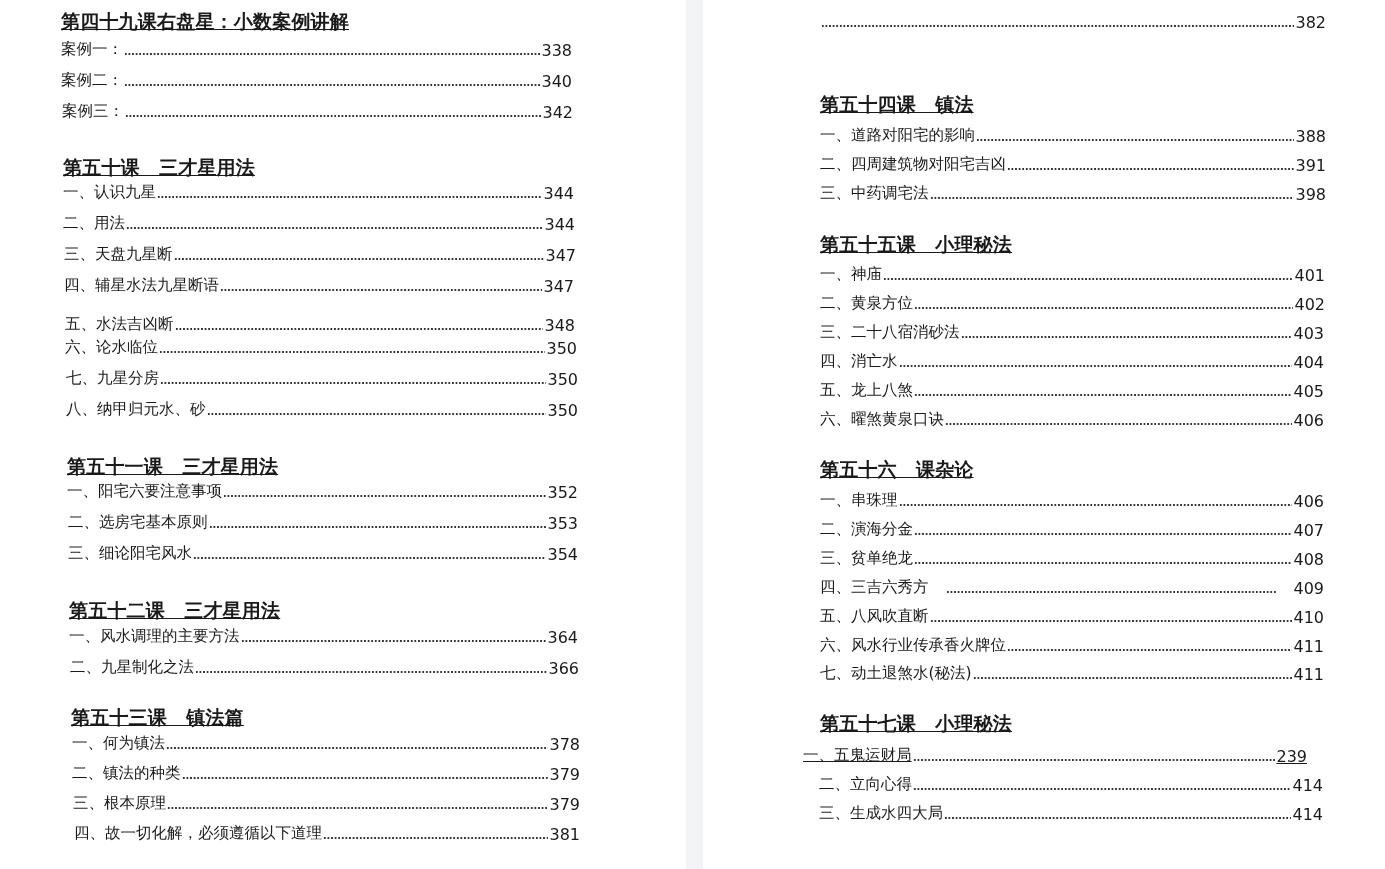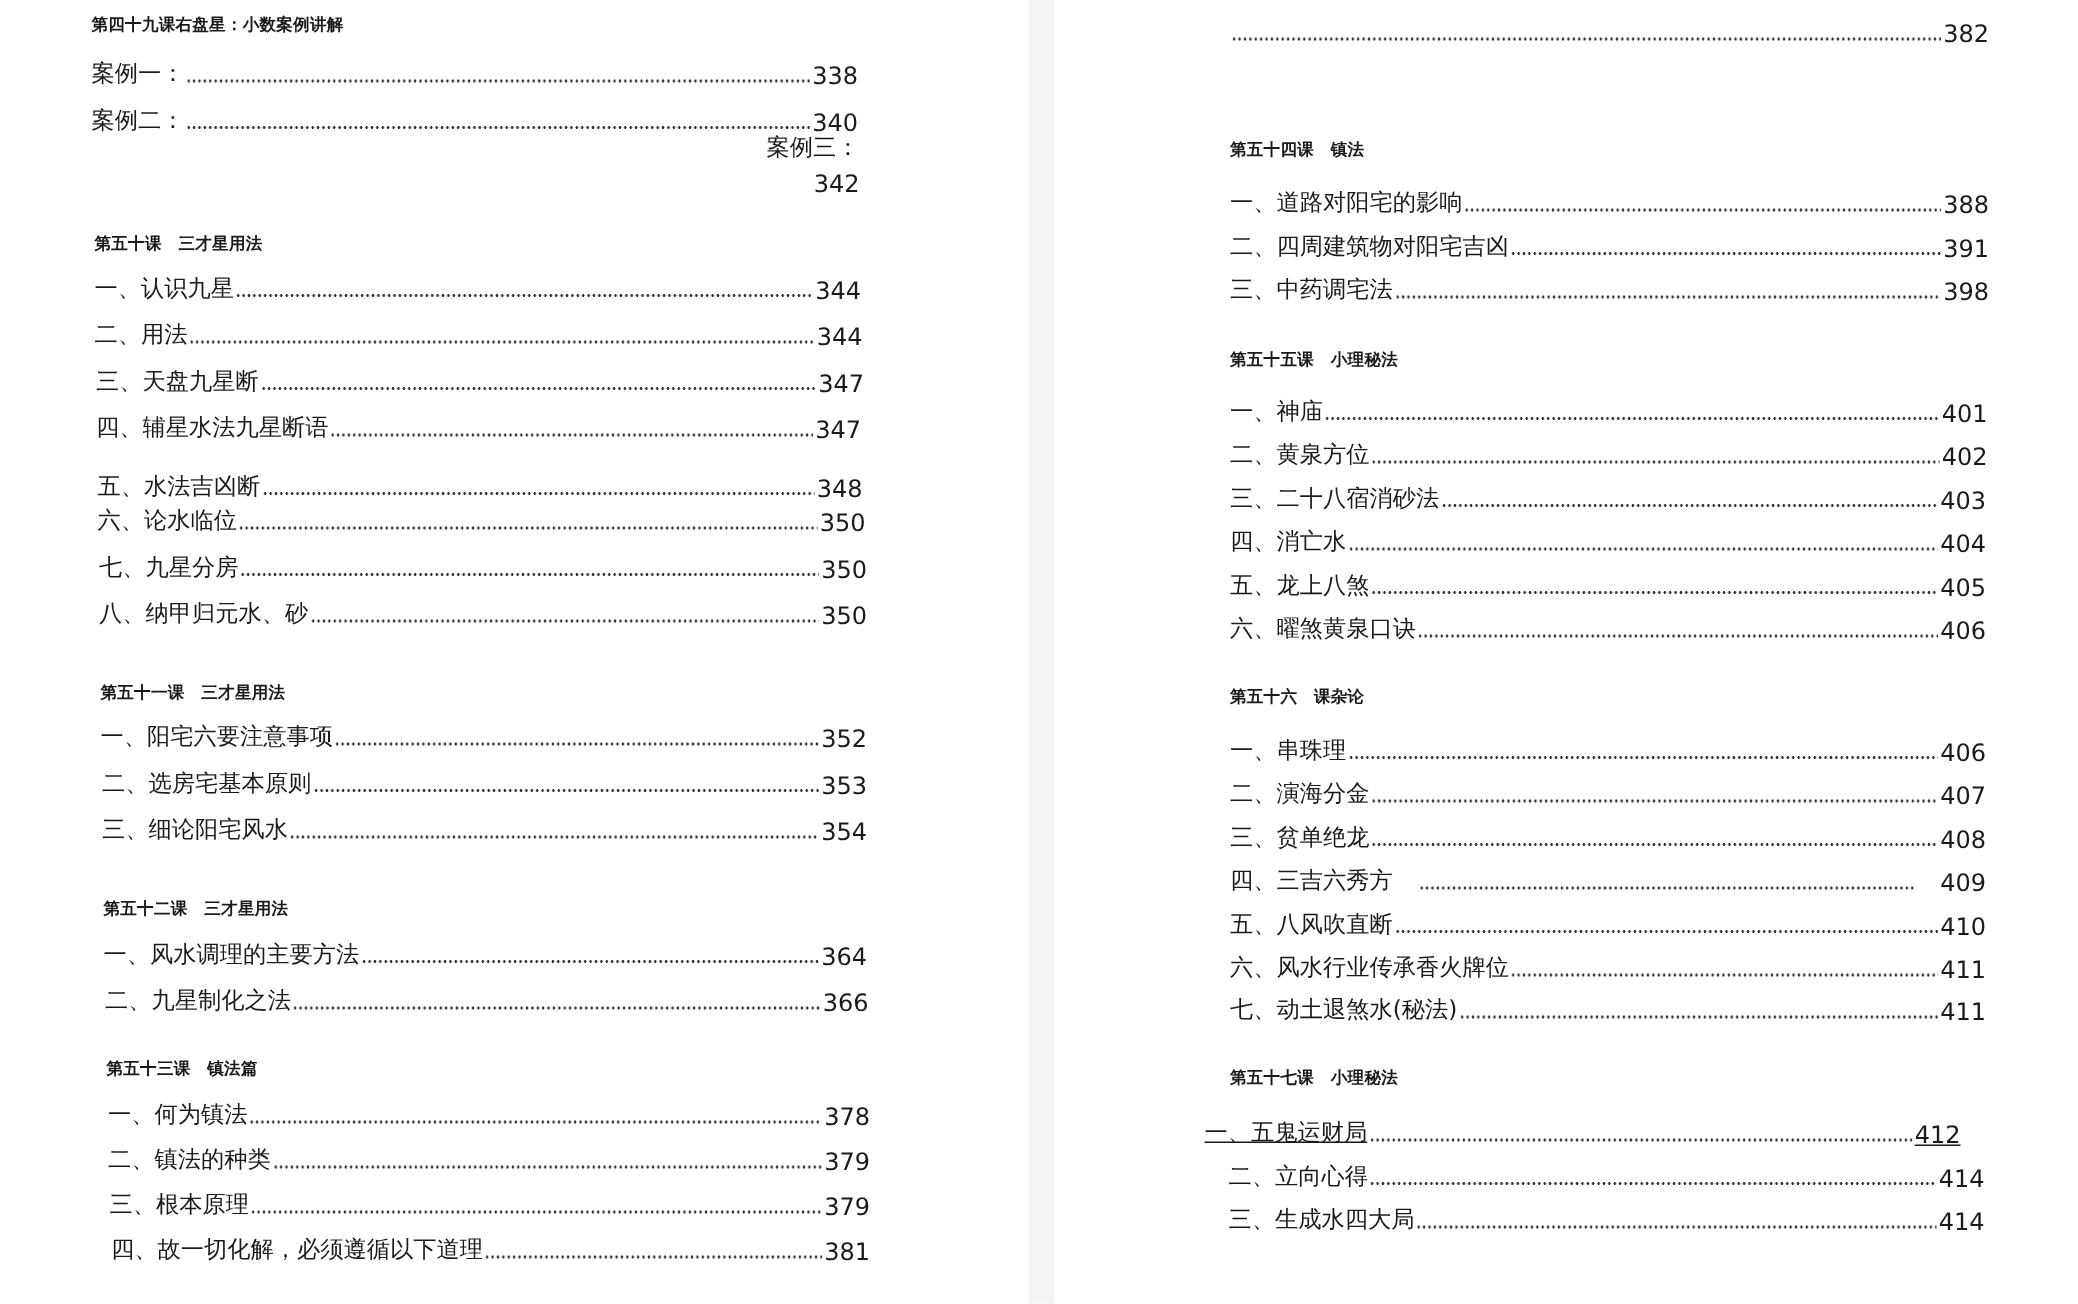--- a/index.html
+++ b/index.html
@@ -8,21 +8,21 @@
     font-family:"DejaVu Sans","Liberation Sans",sans-serif; color:#1a1a1a;
     position:relative;
   }
   .page { position:absolute; top:0; height:869px; background:#ffffff; }
   #page-left { left:0; width:686px; }
   #page-right { left:703px; width:682px; }
   .gutter { position:absolute; left:686px; top:0; width:17px; height:869px; background:#f2f4f6; }
   .topline { position:absolute; left:0; top:0; width:1385px; height:4px; background:#f5f6f7; }
 
   .entry, .heading { position:absolute; white-space:nowrap; }
-  .heading { font-weight:bold; font-size:11px; letter-spacing:0.2px; }
+  .heading { font-weight:bold; font-size:19px; letter-spacing:0.2px;text-decoration:underline; }
   .entry { display:flex; align-items:flex-end; font-size:15.5px; height:22px; }
   .entry .label { flex:0 0 auto; }
   .entry .leader {
     flex:1 1 auto; margin:0 1px 5px 1px; height:2px;
     background-image:radial-gradient(circle, #333 0.8px, transparent 1px);
     background-size:3.6px 2px; background-repeat:repeat-x;
   }
   .entry .pg { flex:0 0 auto; font-size:16px; line-height:18px; }
 </style>
 </head>
@@ -36,21 +36,21 @@
   <div class="entry" style="left:61px;top:38px;width:511px;">
     <span class="label">案例一：</span>
       <span class="leader"></span>
       <span class="pg">338</span>
   </div>
   <div class="entry" style="left:61px;top:69px;width:511px;">
     <span class="label">案例二：</span>
       <span class="leader"></span>
       <span class="pg">340</span>
   </div>
-  <div class="entry" style="left:62px;top:88px;width:511px;flex-direction:column;">
+  <div class="entry" style="left:62px;top:100px;width:511px;">
     <span class="label">案例三：</span>
       <span class="leader"></span>
       <span class="pg">342</span>
   </div>
 
   <div class="heading" style="left:63px;top:155px;">第五十课　三才星用法</div>
   <div class="entry" style="left:63px;top:181px;width:511px;">
     <span class="label">一、认识九星</span>
       <span class="leader"></span>
       <span class="pg">344</span>
@@ -235,21 +235,21 @@
   <div class="entry" style="left:117px;top:662px;width:504px;">
     <span class="label">七、动土退煞水(秘法)</span>
       <span class="leader"></span>
       <span class="pg">411</span>
   </div>
 
   <div class="heading" style="left:117px;top:711px;">第五十七课　小理秘法</div>
   <div class="entry" style="left:100px;top:744px;width:504px;text-decoration:underline;">
     <span class="label">一、五鬼运财局</span>
       <span class="leader"></span>
-      <span class="pg">412</span>
+      <span class="pg">239</span>
   </div>
   <div class="entry" style="left:116px;top:773px;width:504px;">
     <span class="label">二、立向心得</span>
       <span class="leader"></span>
       <span class="pg">414</span>
   </div>
   <div class="entry" style="left:116px;top:802px;width:504px;">
     <span class="label">三、生成水四大局</span>
       <span class="leader"></span>
       <span class="pg">414</span>

